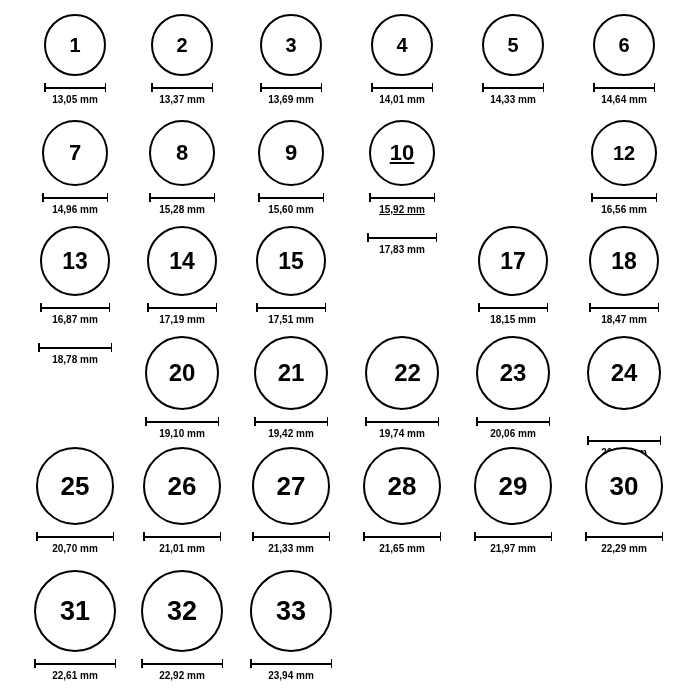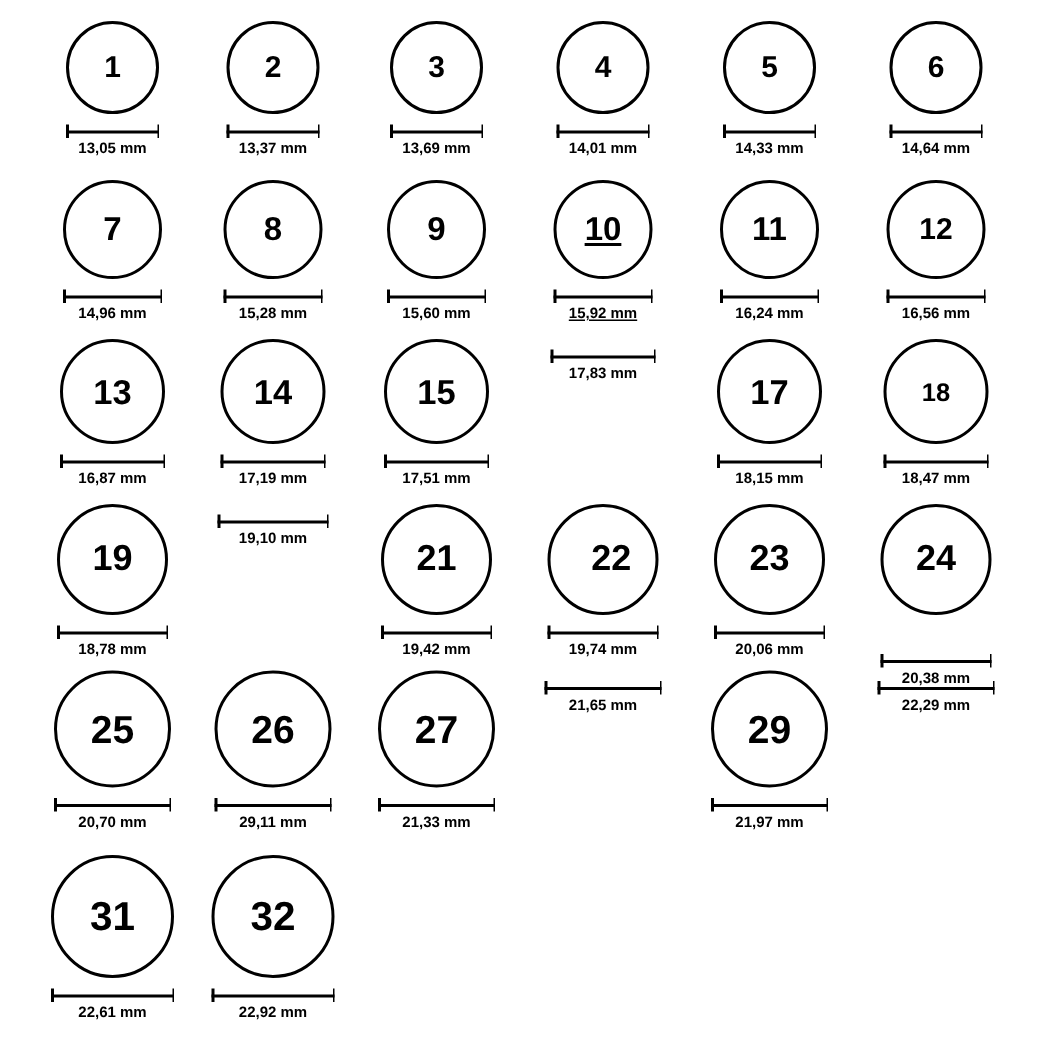--- a/index.html
+++ b/index.html
@@ -186,31 +186,20 @@
       <div class="ring-circle" style="width: 66px; height: 66px;">
         <span class="ring-number" style="font-size: 22px;">10</span>
       </div>
       <div class="measure">
         <div class="measure-bar" style="width: 66px;">
           <div class="measure-line"></div>
         </div>
         <div class="measure-label">15,92 mm</div>
       </div>
     </div>
-    <div class="ring-cell" style="left: 458px; top: 120px; width: 110px;">
-      <div class="ring-circle" style="width: 66px; height: 66px;">
-        <span class="ring-number" style="font-size: 22px;">11</span>
-      </div>
-      <div class="measure">
-        <div class="measure-bar" style="width: 66px;">
-          <div class="measure-line"></div>
-        </div>
-        <div class="measure-label">16,24 mm</div>
-      </div>
-    </div>
     <div class="ring-cell" style="left: 569px; top: 120px; width: 110px;">
       <div class="ring-circle" style="width: 66px; height: 66px;">
         <span class="ring-number" style="font-size: 20px;">12</span>
       </div>
       <div class="measure">
         <div class="measure-bar" style="width: 66px;">
           <div class="measure-line"></div>
         </div>
         <div class="measure-label">16,56 mm</div>
       </div>
@@ -262,41 +251,41 @@
       </div>
       <div class="measure">
         <div class="measure-bar" style="width: 70px;">
           <div class="measure-line"></div>
         </div>
         <div class="measure-label">18,15 mm</div>
       </div>
     </div>
     <div class="ring-cell" style="left: 569px; top: 226px; width: 110px;">
       <div class="ring-circle" style="width: 70px; height: 70px;">
-        <span class="ring-number" style="font-size: 17px;">18</span>
+        <span class="ring-number" style="font-size: 23px;">18</span>
       </div>
       <div class="measure">
         <div class="measure-bar" style="width: 70px;">
           <div class="measure-line"></div>
         </div>
         <div class="measure-label">18,47 mm</div>
       </div>
     </div>
     <div class="ring-cell" style="left: 20px; top: 336px; width: 110px;">
+      <div class="measure">
+        <div class="measure-bar" style="width: 74px;">
+          <div class="measure-line"></div>
+        </div>
+        <div class="measure-label">18,78 mm</div>
+      </div>
+    </div>
+    <div class="ring-cell" style="left: 127px; top: 336px; width: 110px;">
       <div class="ring-circle" style="width: 74px; height: 74px;">
-        <span class="ring-number" style="font-size: 24px;">19</span>
-      </div>
-      <div class="measure">
-        <div class="measure-bar" style="width: 74px;">
-          <div class="measure-line"></div>
-        </div>
-        <div class="measure-label">18,78 mm</div>
-      </div>
-    </div>
-    <div class="ring-cell" style="left: 127px; top: 336px; width: 110px;">
+        <span class="ring-number" style="font-size: 24px;">20</span>
+      </div>
       <div class="measure">
         <div class="measure-bar" style="width: 74px;">
           <div class="measure-line"></div>
         </div>
         <div class="measure-label">19,10 mm</div>
       </div>
     </div>
     <div class="ring-cell" style="left: 236px; top: 336px; width: 110px;">
       <div class="ring-circle" style="width: 74px; height: 74px;">
         <span class="ring-number" style="font-size: 24px;">21</span>
@@ -353,54 +342,60 @@
       </div>
     </div>
     <div class="ring-cell" style="left: 127px; top: 447px; width: 110px;">
       <div class="ring-circle" style="width: 78px; height: 78px;">
         <span class="ring-number" style="font-size: 26px;">26</span>
       </div>
       <div class="measure">
         <div class="measure-bar" style="width: 78px;">
           <div class="measure-line"></div>
         </div>
-        <div class="measure-label">29,11 mm</div>
+        <div class="measure-label">21,01 mm</div>
       </div>
     </div>
     <div class="ring-cell" style="left: 236px; top: 447px; width: 110px;">
       <div class="ring-circle" style="width: 78px; height: 78px;">
         <span class="ring-number" style="font-size: 26px;">27</span>
       </div>
       <div class="measure">
         <div class="measure-bar" style="width: 78px;">
           <div class="measure-line"></div>
         </div>
         <div class="measure-label">21,33 mm</div>
       </div>
     </div>
     <div class="ring-cell" style="left: 347px; top: 447px; width: 110px;">
+      <div class="ring-circle" style="width: 78px; height: 78px;">
+        <span class="ring-number" style="font-size: 26px;">28</span>
+      </div>
       <div class="measure">
         <div class="measure-bar" style="width: 78px;">
           <div class="measure-line"></div>
         </div>
         <div class="measure-label">21,65 mm</div>
       </div>
     </div>
     <div class="ring-cell" style="left: 458px; top: 447px; width: 110px;">
       <div class="ring-circle" style="width: 78px; height: 78px;">
         <span class="ring-number" style="font-size: 26px;">29</span>
       </div>
       <div class="measure">
         <div class="measure-bar" style="width: 78px;">
           <div class="measure-line"></div>
         </div>
         <div class="measure-label">21,97 mm</div>
       </div>
     </div>
     <div class="ring-cell" style="left: 569px; top: 447px; width: 110px;">
+      <div class="ring-circle" style="width: 78px; height: 78px;">
+        <span class="ring-number" style="font-size: 26px;">30</span>
+      </div>
       <div class="measure">
         <div class="measure-bar" style="width: 78px;">
           <div class="measure-line"></div>
         </div>
         <div class="measure-label">22,29 mm</div>
       </div>
     </div>
     <div class="ring-cell" style="left: 20px; top: 570px; width: 110px;">
       <div class="ring-circle" style="width: 82px; height: 82px;">
         <span class="ring-number" style="font-size: 27px;">31</span>
@@ -416,13 +411,24 @@
       <div class="ring-circle" style="width: 82px; height: 82px;">
         <span class="ring-number" style="font-size: 27px;">32</span>
       </div>
       <div class="measure">
         <div class="measure-bar" style="width: 82px;">
           <div class="measure-line"></div>
         </div>
         <div class="measure-label">22,92 mm</div>
       </div>
     </div>
+    <div class="ring-cell" style="left: 236px; top: 570px; width: 110px;">
+      <div class="ring-circle" style="width: 82px; height: 82px;">
+        <span class="ring-number" style="font-size: 27px;">33</span>
+      </div>
+      <div class="measure">
+        <div class="measure-bar" style="width: 82px;">
+          <div class="measure-line"></div>
+        </div>
+        <div class="measure-label">23,94 mm</div>
+      </div>
+    </div>
   </div>
 
 </body></html>

